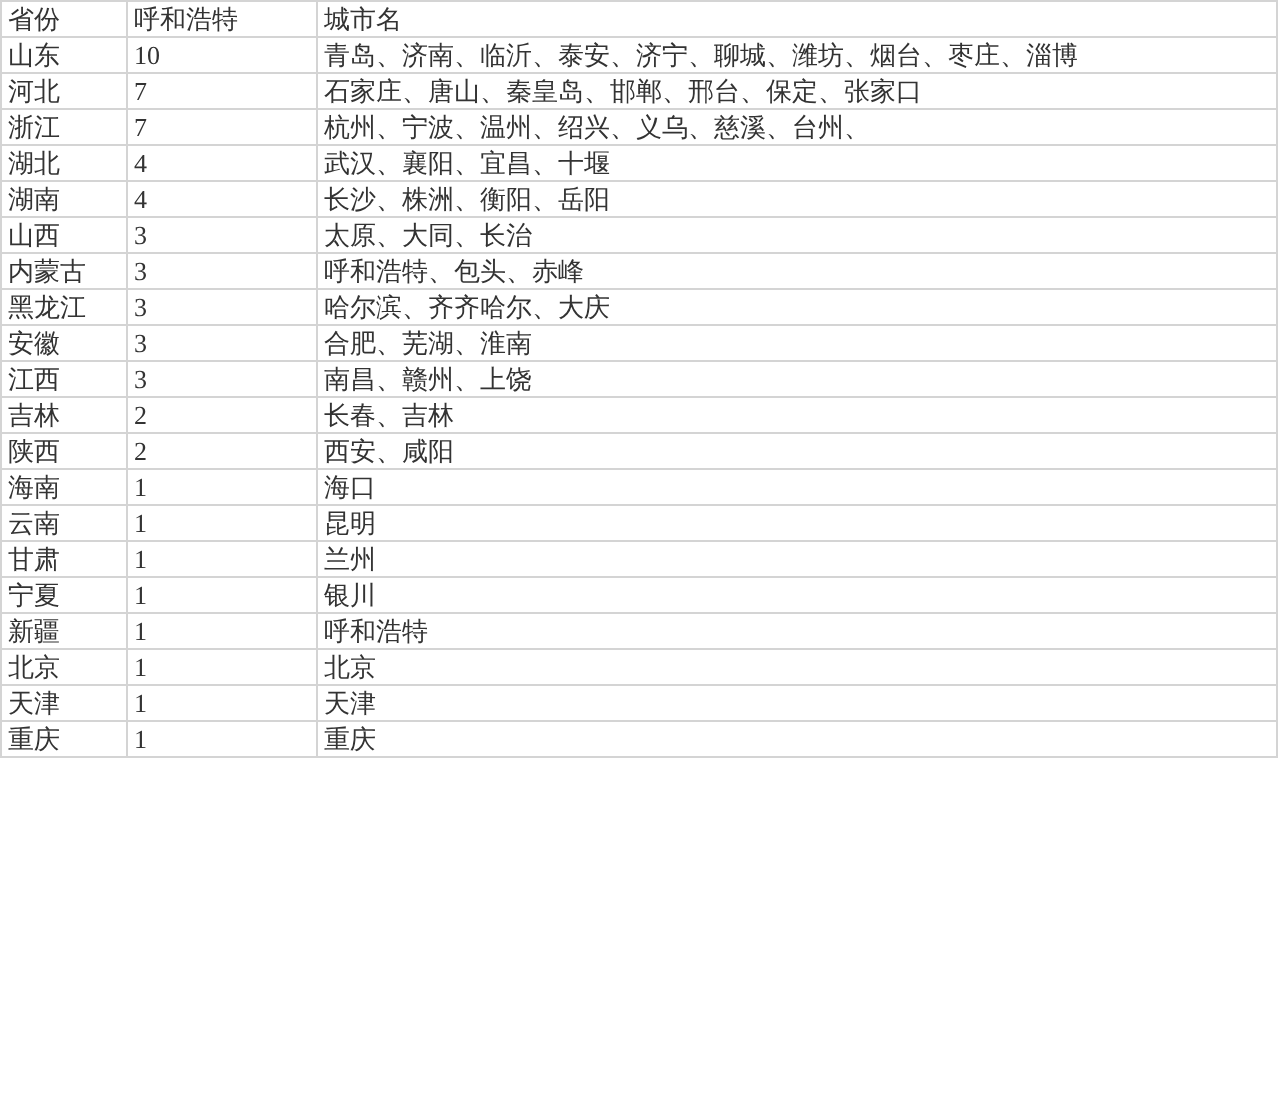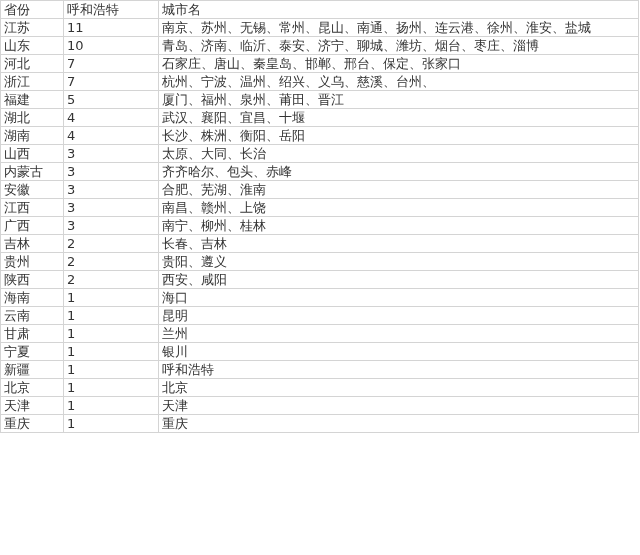--- a/index.html
+++ b/index.html
@@ -14,21 +14,21 @@
     font-family: "DejaVu Sans", "Liberation Sans", sans-serif;
   }
   table.sheet {
     border-collapse: collapse;
     table-layout: fixed;
     width: 638px;
   }
   table.sheet col.c-province { width: 63px; }
   table.sheet col.c-count    { width: 95px; }
   table.sheet col.c-cities   { width: 480px; }
-  table.sheet tr { height: 17.9px; }
+  table.sheet tr { height: 17.9px; font-family: Liberation Serif, serif; }
   table.sheet th,
   table.sheet td {
     border: 1px solid #d4d4d4;
     padding: 0 0 0 3px;
     font-size: 13px;
     font-weight: normal;
     color: #333333;
     text-align: left;
     vertical-align: middle;
     white-space: nowrap;
@@ -47,25 +47,20 @@
     <col class="c-cities">
   </colgroup>
   <thead>
     <tr>
       <th>省份</th>
       <th>呼和浩特</th>
       <th>城市名</th>
     </tr>
   </thead>
   <tbody>
-  <tr>
-    <td>江苏</td>
-    <td>11</td>
-    <td>南京、苏州、无锡、常州、昆山、南通、扬州、连云港、徐州、淮安、盐城</td>
-  </tr>
 
   <tr>
     <td>山东</td>
     <td>10</td>
     <td>青岛、济南、临沂、泰安、济宁、聊城、潍坊、烟台、枣庄、淄博</td>
   </tr>
 
 
   <tr>
     <td>河北</td>
@@ -73,25 +68,20 @@
     <td>石家庄、唐山、秦皇岛、邯郸、邢台、保定、张家口</td>
   </tr>
 
   <tr>
     <td>浙江</td>
     <td>7</td>
     <td>杭州、宁波、温州、绍兴、义乌、慈溪、台州、</td>
   </tr>
 
 
-  <tr>
-    <td>福建</td>
-    <td>5</td>
-    <td>厦门、福州、泉州、莆田、晋江</td>
-  </tr>
 
 
 
   <tr>
     <td>湖北</td>
     <td>4</td>
     <td>武汉、襄阳、宜昌、十堰</td>
   </tr>
 
   <tr>
@@ -102,53 +92,48 @@
 
   <tr>
     <td>山西</td>
     <td>3</td>
     <td>太原、大同、长治</td>
   </tr>
 
   <tr>
     <td>内蒙古</td>
     <td>3</td>
-    <td>齐齐哈尔、包头、赤峰</td>
+    <td>呼和浩特、包头、赤峰</td>
   </tr>
 
+  <tr>
+    <td>黑龙江</td>
+    <td>3</td>
+    <td>哈尔滨、齐齐哈尔、大庆</td>
+  </tr>
 
   <tr>
     <td>安徽</td>
     <td>3</td>
     <td>合肥、芜湖、淮南</td>
   </tr>
 
   <tr>
     <td>江西</td>
     <td>3</td>
     <td>南昌、赣州、上饶</td>
   </tr>
 
-  <tr>
-    <td>广西</td>
-    <td>3</td>
-    <td>南宁、柳州、桂林</td>
-  </tr>
 
   <tr>
     <td>吉林</td>
     <td>2</td>
     <td>长春、吉林</td>
   </tr>
 
-  <tr>
-    <td>贵州</td>
-    <td>2</td>
-    <td>贵阳、遵义</td>
-  </tr>
 
   <tr>
     <td>陕西</td>
     <td>2</td>
     <td>西安、咸阳</td>
   </tr>
 
   <tr>
     <td>海南</td>
     <td>1</td>

